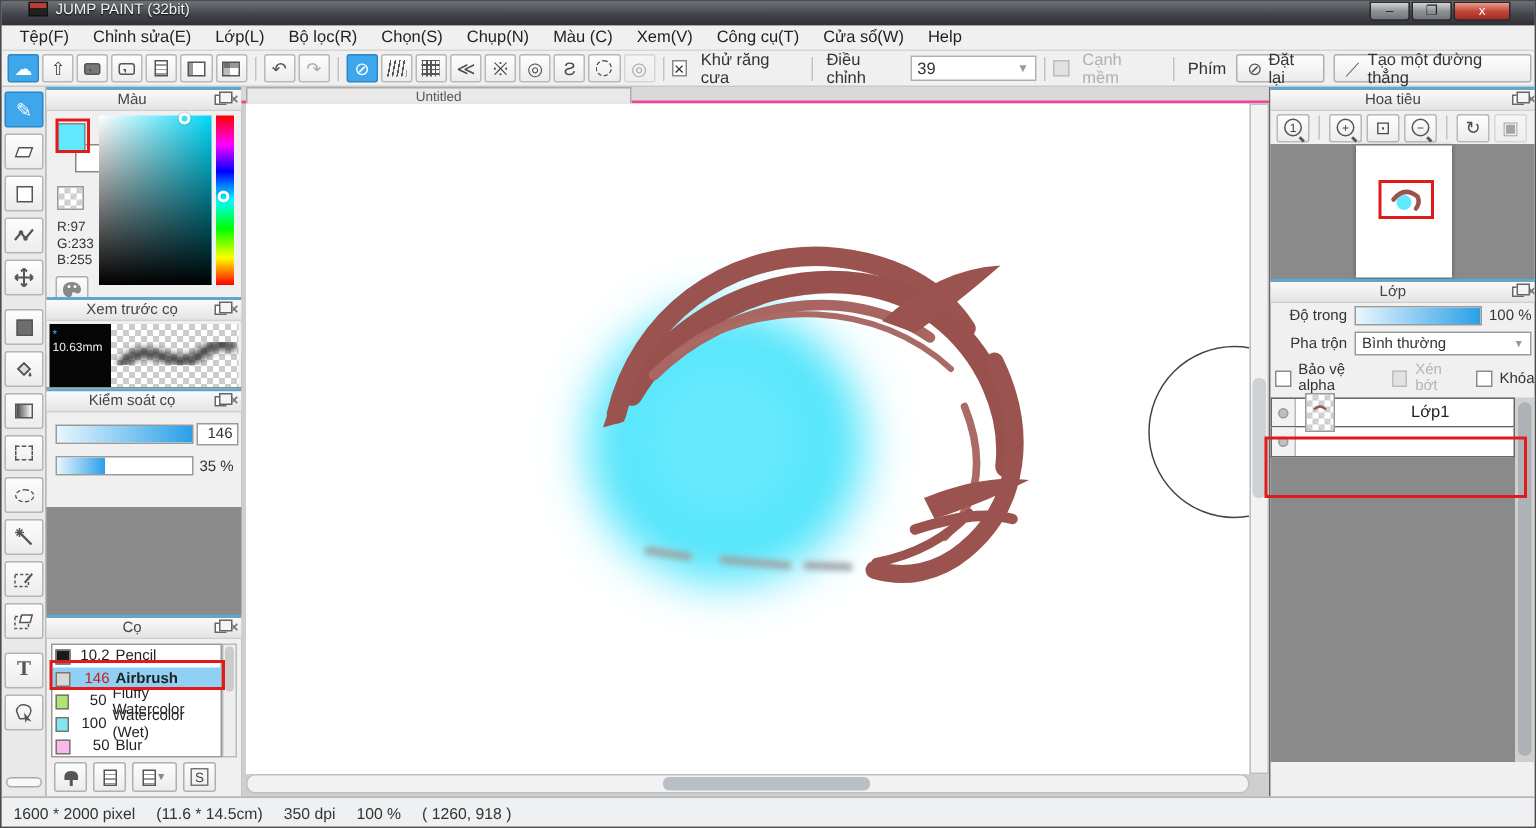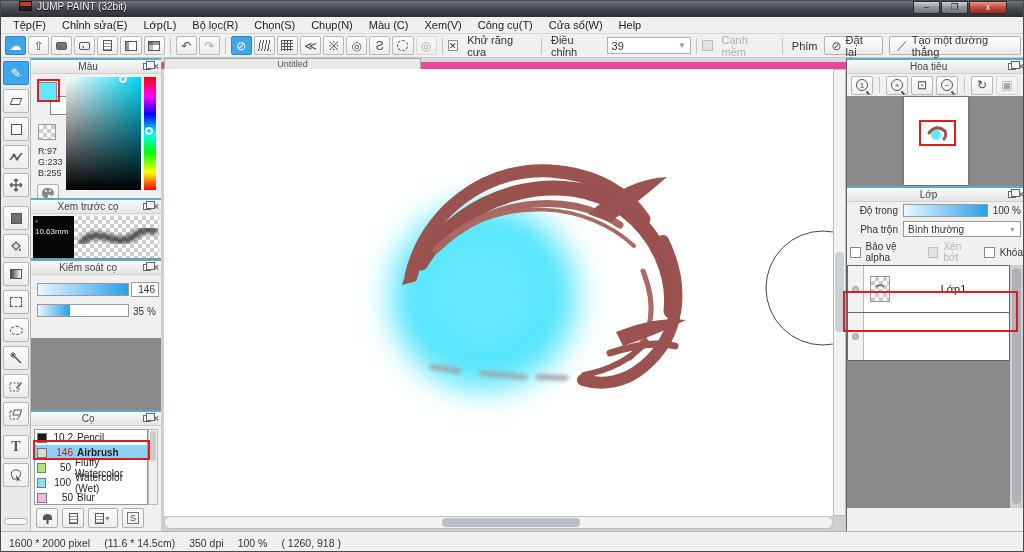--- a/index.html
+++ b/index.html
@@ -123,21 +123,21 @@
   .brow.sel { background:#8fd0f4; }
   .brow.sel .bsz { color:#d01818; }
   .brow.sel .bnm { font-weight:bold; }
   .blist-scroll { position:absolute; left:117px; top:17px; width:10px; height:76px; background:#eee; border:1px solid #bbb; }
   .blist-scroll .th { margin:1px auto; width:6px; height:30px; background:#ccc; border-radius:3px; }
   .bbtn { position:absolute; top:96px; width:22px; height:20px; border:1px solid #b0b0b0; border-radius:2px;
     background:linear-gradient(#fdfdfd,#ececec); display:flex; align-items:center; justify-content:center; font-size:10px; color:#444; }
 
   
   .canvaszone { position:absolute; left:160px; top:57px; width:685px; height:473px; background:#cfcfcf; }
-  .tabbar { position:absolute; left:0; top:0; width:741px; height:11px; background:#d9d9d9; border-bottom:7px solid #ec4899; }
+  .tabbar { position:absolute; left:0; top:0; width:741px; height:11px; background:#d9d9d9; border-bottom:2px solid #ec4899; }
   .tab { position:absolute; left:3px; top:0; width:257px; height:11px; background:#e9e9e9; border:1px solid #aaa; border-bottom:none;
     font-size:9px; color:#555; text-align:center; line-height:11px; }
   .canvas { position:absolute; left:3px; top:11px; width:669px; height:447px; background:#fff; overflow:hidden; }
   .vscroll { position:absolute; left:672px; top:11px; width:13px; height:447px; background:#f2f2f2; border:1px solid #c0c0c0; }
   .vscroll .th { position:absolute; left:1px; top:182px; width:9px; height:80px; background:#ccd1d6; border-radius:4px; }
   .hscroll { position:absolute; left:3px; top:458px; width:669px; height:13px; background:#f2f2f2; border:1px solid #c0c0c0; border-radius:6px; }
   .hscroll .th { position:absolute; left:277px; top:1px; width:138px; height:9px; background:#b9bfc6; border-radius:4px; }
 
   
   .rightpanel { position:absolute; left:845px; top:57px; width:179px; height:473px; background:#8a8a8a; border-left:1px solid #666; }
@@ -145,21 +145,21 @@
   .navtools { height:22px; display:flex; align-items:center; gap:3px; padding:0 4px; background:#f0f0f0; }
   .navarea { height:90px; background:#8a8a8a; position:relative; }
   .navthumb { position:absolute; left:57px; top:1px; width:64px; height:88px; background:#fff; box-shadow:0 0 3px rgba(0,0,0,.4); }
 
   .lay-row1,.lay-row2 { display:flex; align-items:center; padding:2px 5px; gap:5px; }
   .lay-label { font-size:10px; color:#333; width:46px;text-align:right; }
   .dd2 { flex:1; height:16px; background:#fff; border:1px solid #9a9a9a; display:flex; align-items:center; padding:0 4px; font-size:10px; }
   .layerchecks { display:flex; align-items:center; padding:2px 3px 4px; font-size:10px; color:#333; gap:2px; }
   .layerchecks .dis { color:#b5b5b5; }
   .layerlist { position:absolute; left:0; top:77px; width:163px; height:243px; background:#8a8a8a; }
-  .lrow { height:48px; background:#fff; border:1px solid #666; border-top:none; display:flex; align-items:stretch; }
+  .lrow { height:20px; background:#fff; border:1px solid #666; border-top:none; display:flex; align-items:stretch; }
   .lrow:first-child { border-top:1px solid #666; }
   .lrow .vis { width:16px; background:#f2f2f2; border-right:1px solid #bbb; display:flex; align-items:center; justify-content:center; }
   .lrow .vis .dot { width:7px; height:7px; border-radius:50%; background:#c0c0c0; border:1px solid #9a9a9a; }
   .lrow .body { flex:1; display:flex; align-items:center; gap:8px; padding-left:6px; }
   .lrow .lthumb { width:20px; height:26px; border:1px solid #999; position:relative; }
   .lrow .lname { flex:1; text-align:center; font-size:11px; color:#222; }
   .lrow.sel .body { background:#8fd0f4; }
   .lrow.sel .lname { font-weight:bold; }
   .rp-scroll { position:absolute; left:163px; top:77px; width:13px; height:243px; background:#cfcfcf; }
   .rp-scroll .th { position:absolute; left:2px; top:3px; width:9px; height:236px; background:#aeb2b6; border-radius:5px; }

